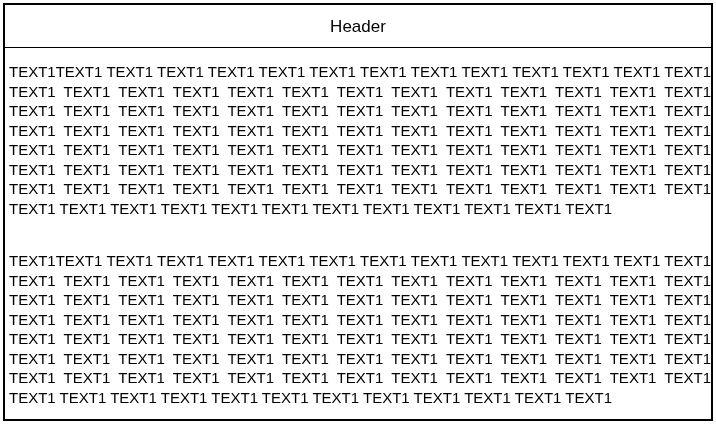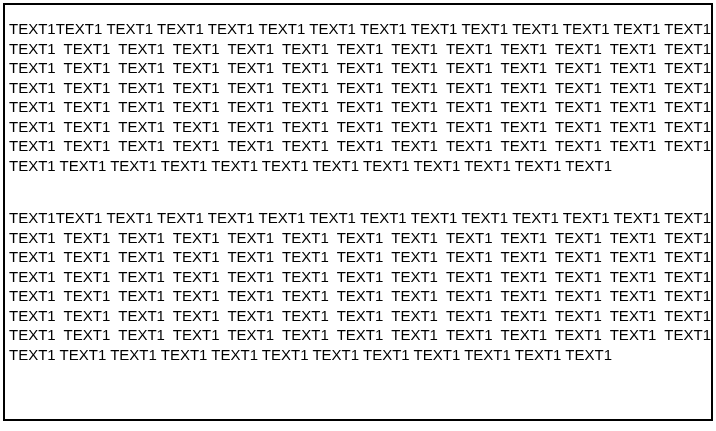--- a/index.html
+++ b/index.html
@@ -56,18 +56,21 @@
   }
   .body-cell p + p {
     margin-top: 33px;
   }
 </style>
 </head>
 <body>
 
 <div class="page">
   <div class="doc-box">
+    <div class="header-cell">
+      <span class="header-title">Header</span>
+    </div>
     <div class="body-cell">
       <p>TEXT1TEXT1 TEXT1 TEXT1 TEXT1 TEXT1 TEXT1 TEXT1 TEXT1 TEXT1 TEXT1 TEXT1 TEXT1 TEXT1 TEXT1 TEXT1 TEXT1 TEXT1 TEXT1 TEXT1 TEXT1 TEXT1 TEXT1 TEXT1 TEXT1 TEXT1 TEXT1 TEXT1 TEXT1 TEXT1 TEXT1 TEXT1 TEXT1 TEXT1 TEXT1 TEXT1 TEXT1 TEXT1 TEXT1 TEXT1 TEXT1 TEXT1 TEXT1 TEXT1 TEXT1 TEXT1 TEXT1 TEXT1 TEXT1 TEXT1 TEXT1 TEXT1 TEXT1 TEXT1 TEXT1 TEXT1 TEXT1 TEXT1 TEXT1 TEXT1 TEXT1 TEXT1 TEXT1 TEXT1 TEXT1 TEXT1 TEXT1 TEXT1 TEXT1 TEXT1 TEXT1 TEXT1 TEXT1 TEXT1 TEXT1 TEXT1 TEXT1 TEXT1 TEXT1 TEXT1 TEXT1 TEXT1 TEXT1 TEXT1 TEXT1 TEXT1 TEXT1 TEXT1 TEXT1 TEXT1 TEXT1 TEXT1 TEXT1 TEXT1 TEXT1 TEXT1 TEXT1 TEXT1 TEXT1 TEXT1 TEXT1 TEXT1 TEXT1 TEXT1</p>
       <p>TEXT1TEXT1 TEXT1 TEXT1 TEXT1 TEXT1 TEXT1 TEXT1 TEXT1 TEXT1 TEXT1 TEXT1 TEXT1 TEXT1 TEXT1 TEXT1 TEXT1 TEXT1 TEXT1 TEXT1 TEXT1 TEXT1 TEXT1 TEXT1 TEXT1 TEXT1 TEXT1 TEXT1 TEXT1 TEXT1 TEXT1 TEXT1 TEXT1 TEXT1 TEXT1 TEXT1 TEXT1 TEXT1 TEXT1 TEXT1 TEXT1 TEXT1 TEXT1 TEXT1 TEXT1 TEXT1 TEXT1 TEXT1 TEXT1 TEXT1 TEXT1 TEXT1 TEXT1 TEXT1 TEXT1 TEXT1 TEXT1 TEXT1 TEXT1 TEXT1 TEXT1 TEXT1 TEXT1 TEXT1 TEXT1 TEXT1 TEXT1 TEXT1 TEXT1 TEXT1 TEXT1 TEXT1 TEXT1 TEXT1 TEXT1 TEXT1 TEXT1 TEXT1 TEXT1 TEXT1 TEXT1 TEXT1 TEXT1 TEXT1 TEXT1 TEXT1 TEXT1 TEXT1 TEXT1 TEXT1 TEXT1 TEXT1 TEXT1 TEXT1 TEXT1 TEXT1 TEXT1 TEXT1 TEXT1 TEXT1 TEXT1 TEXT1 TEXT1 TEXT1</p>
     </div>
   </div>
 </div>
 
 </body></html>

